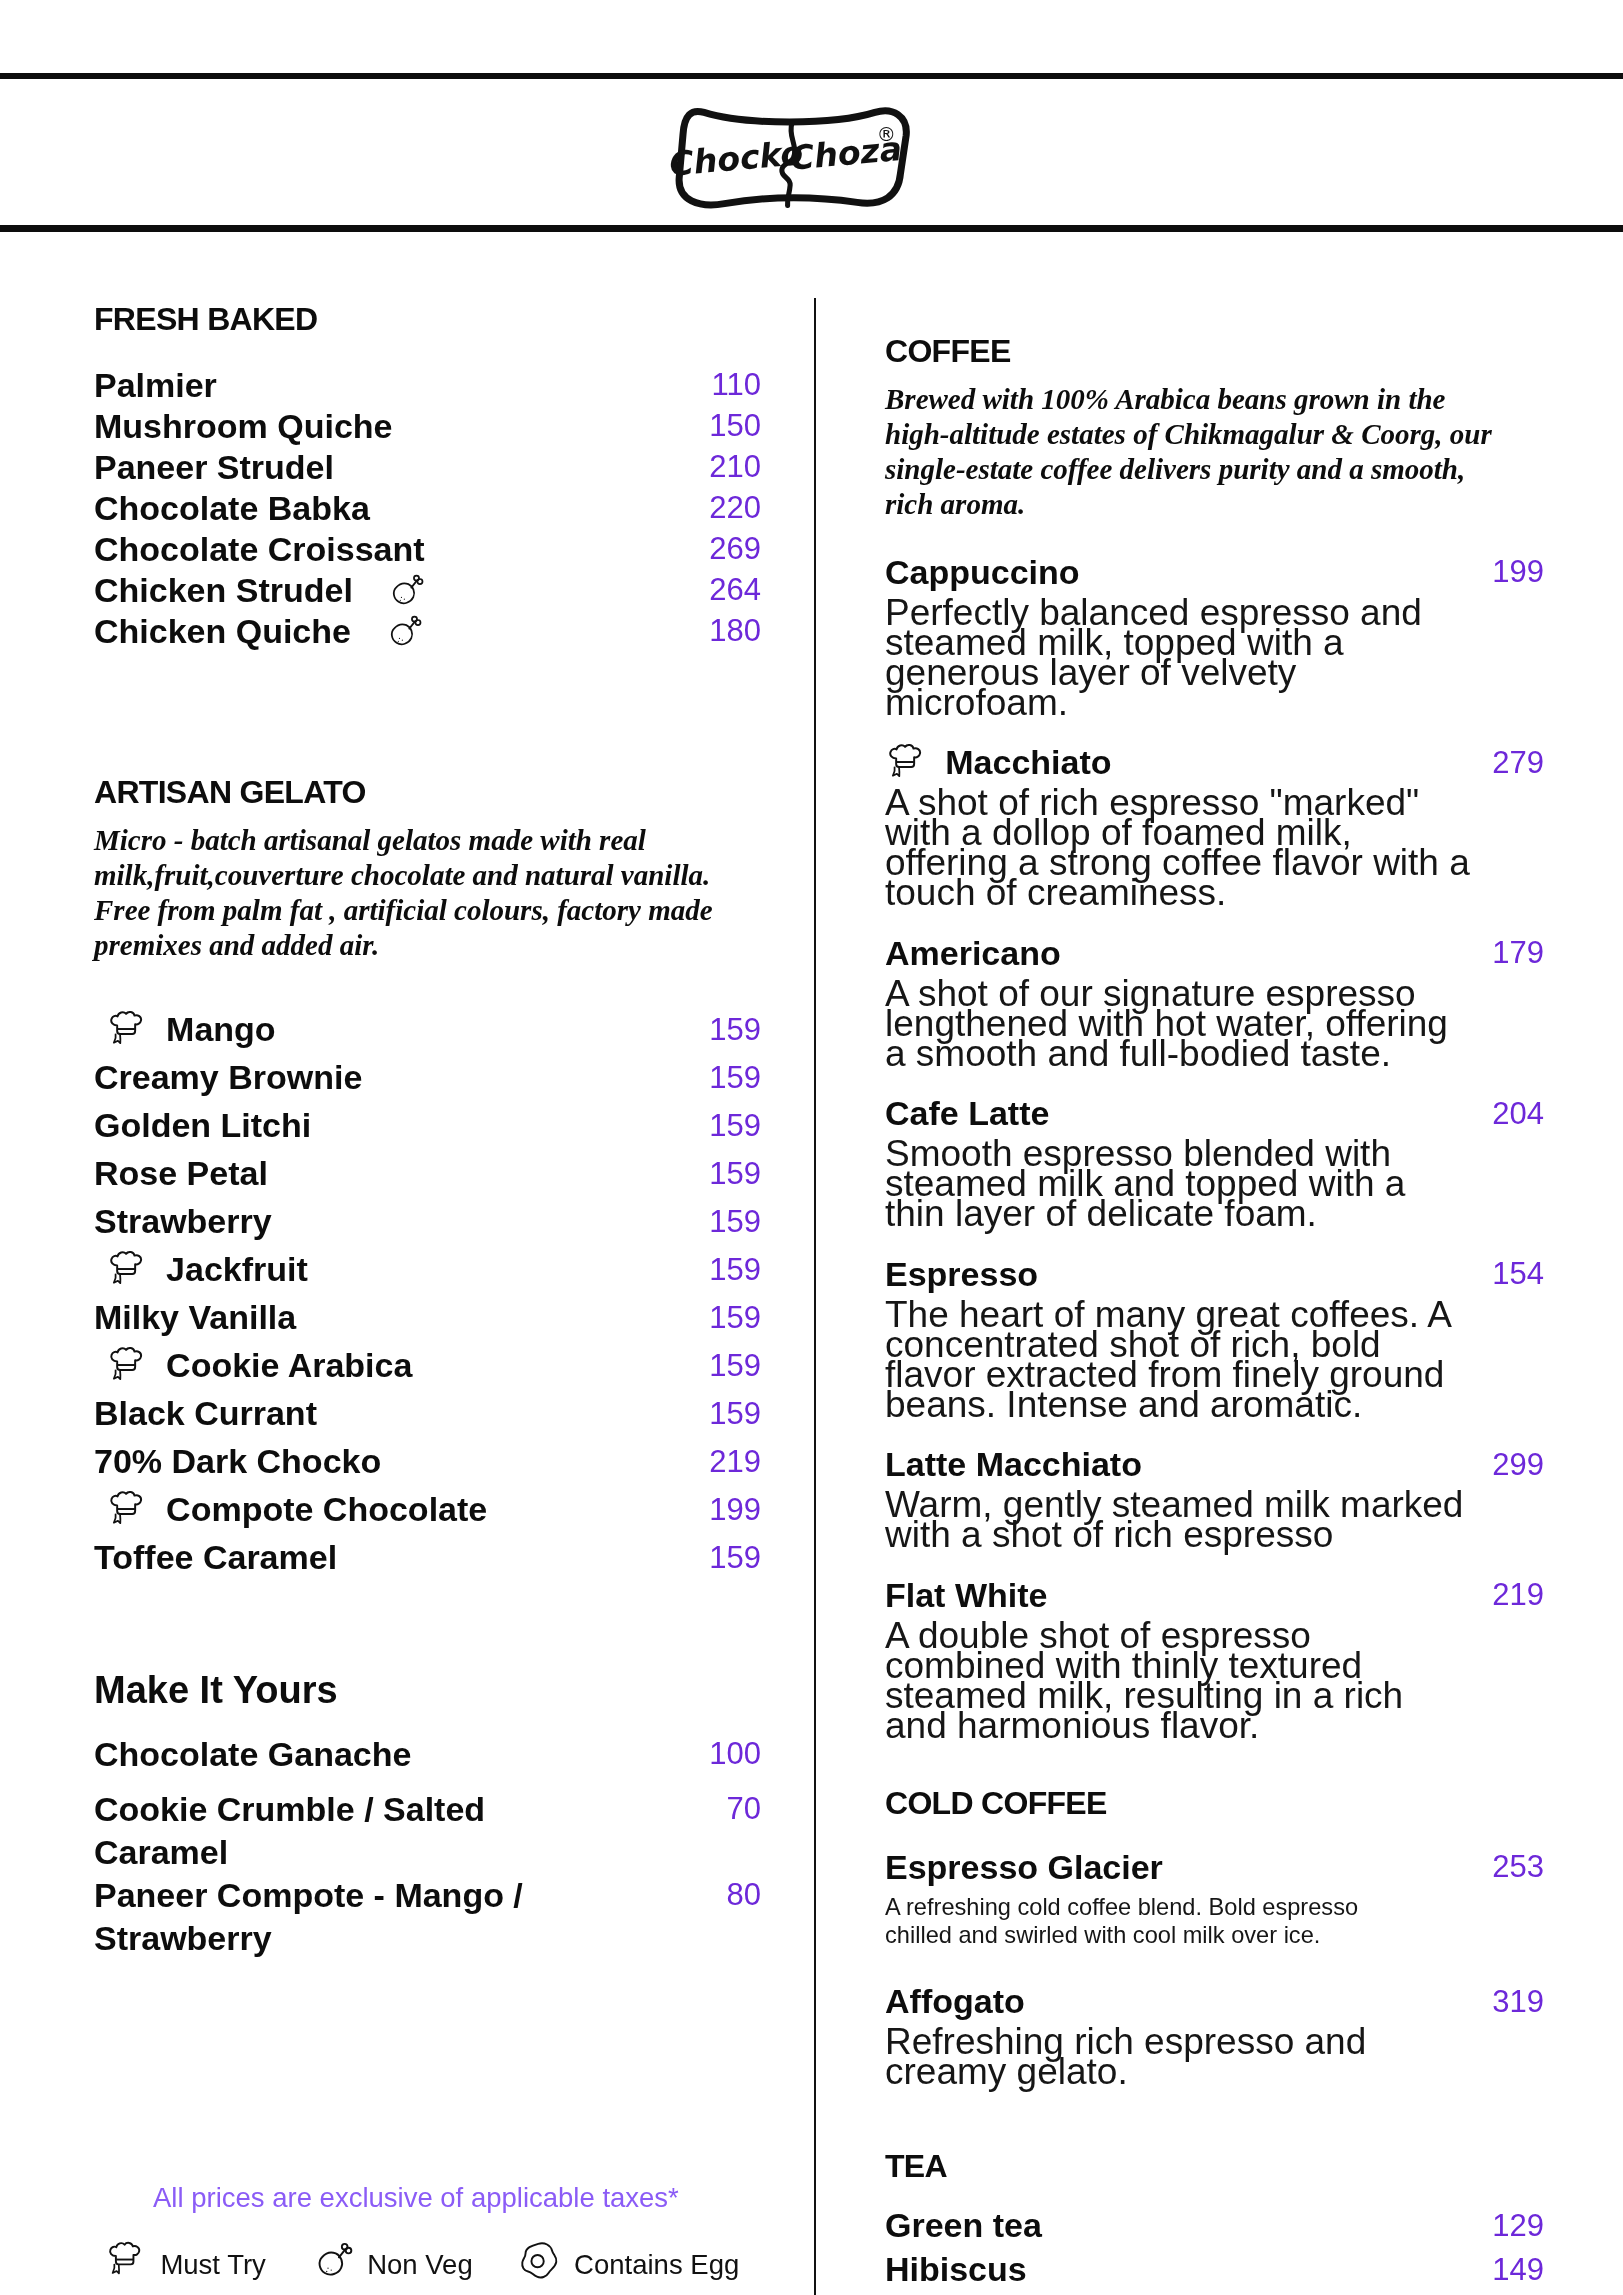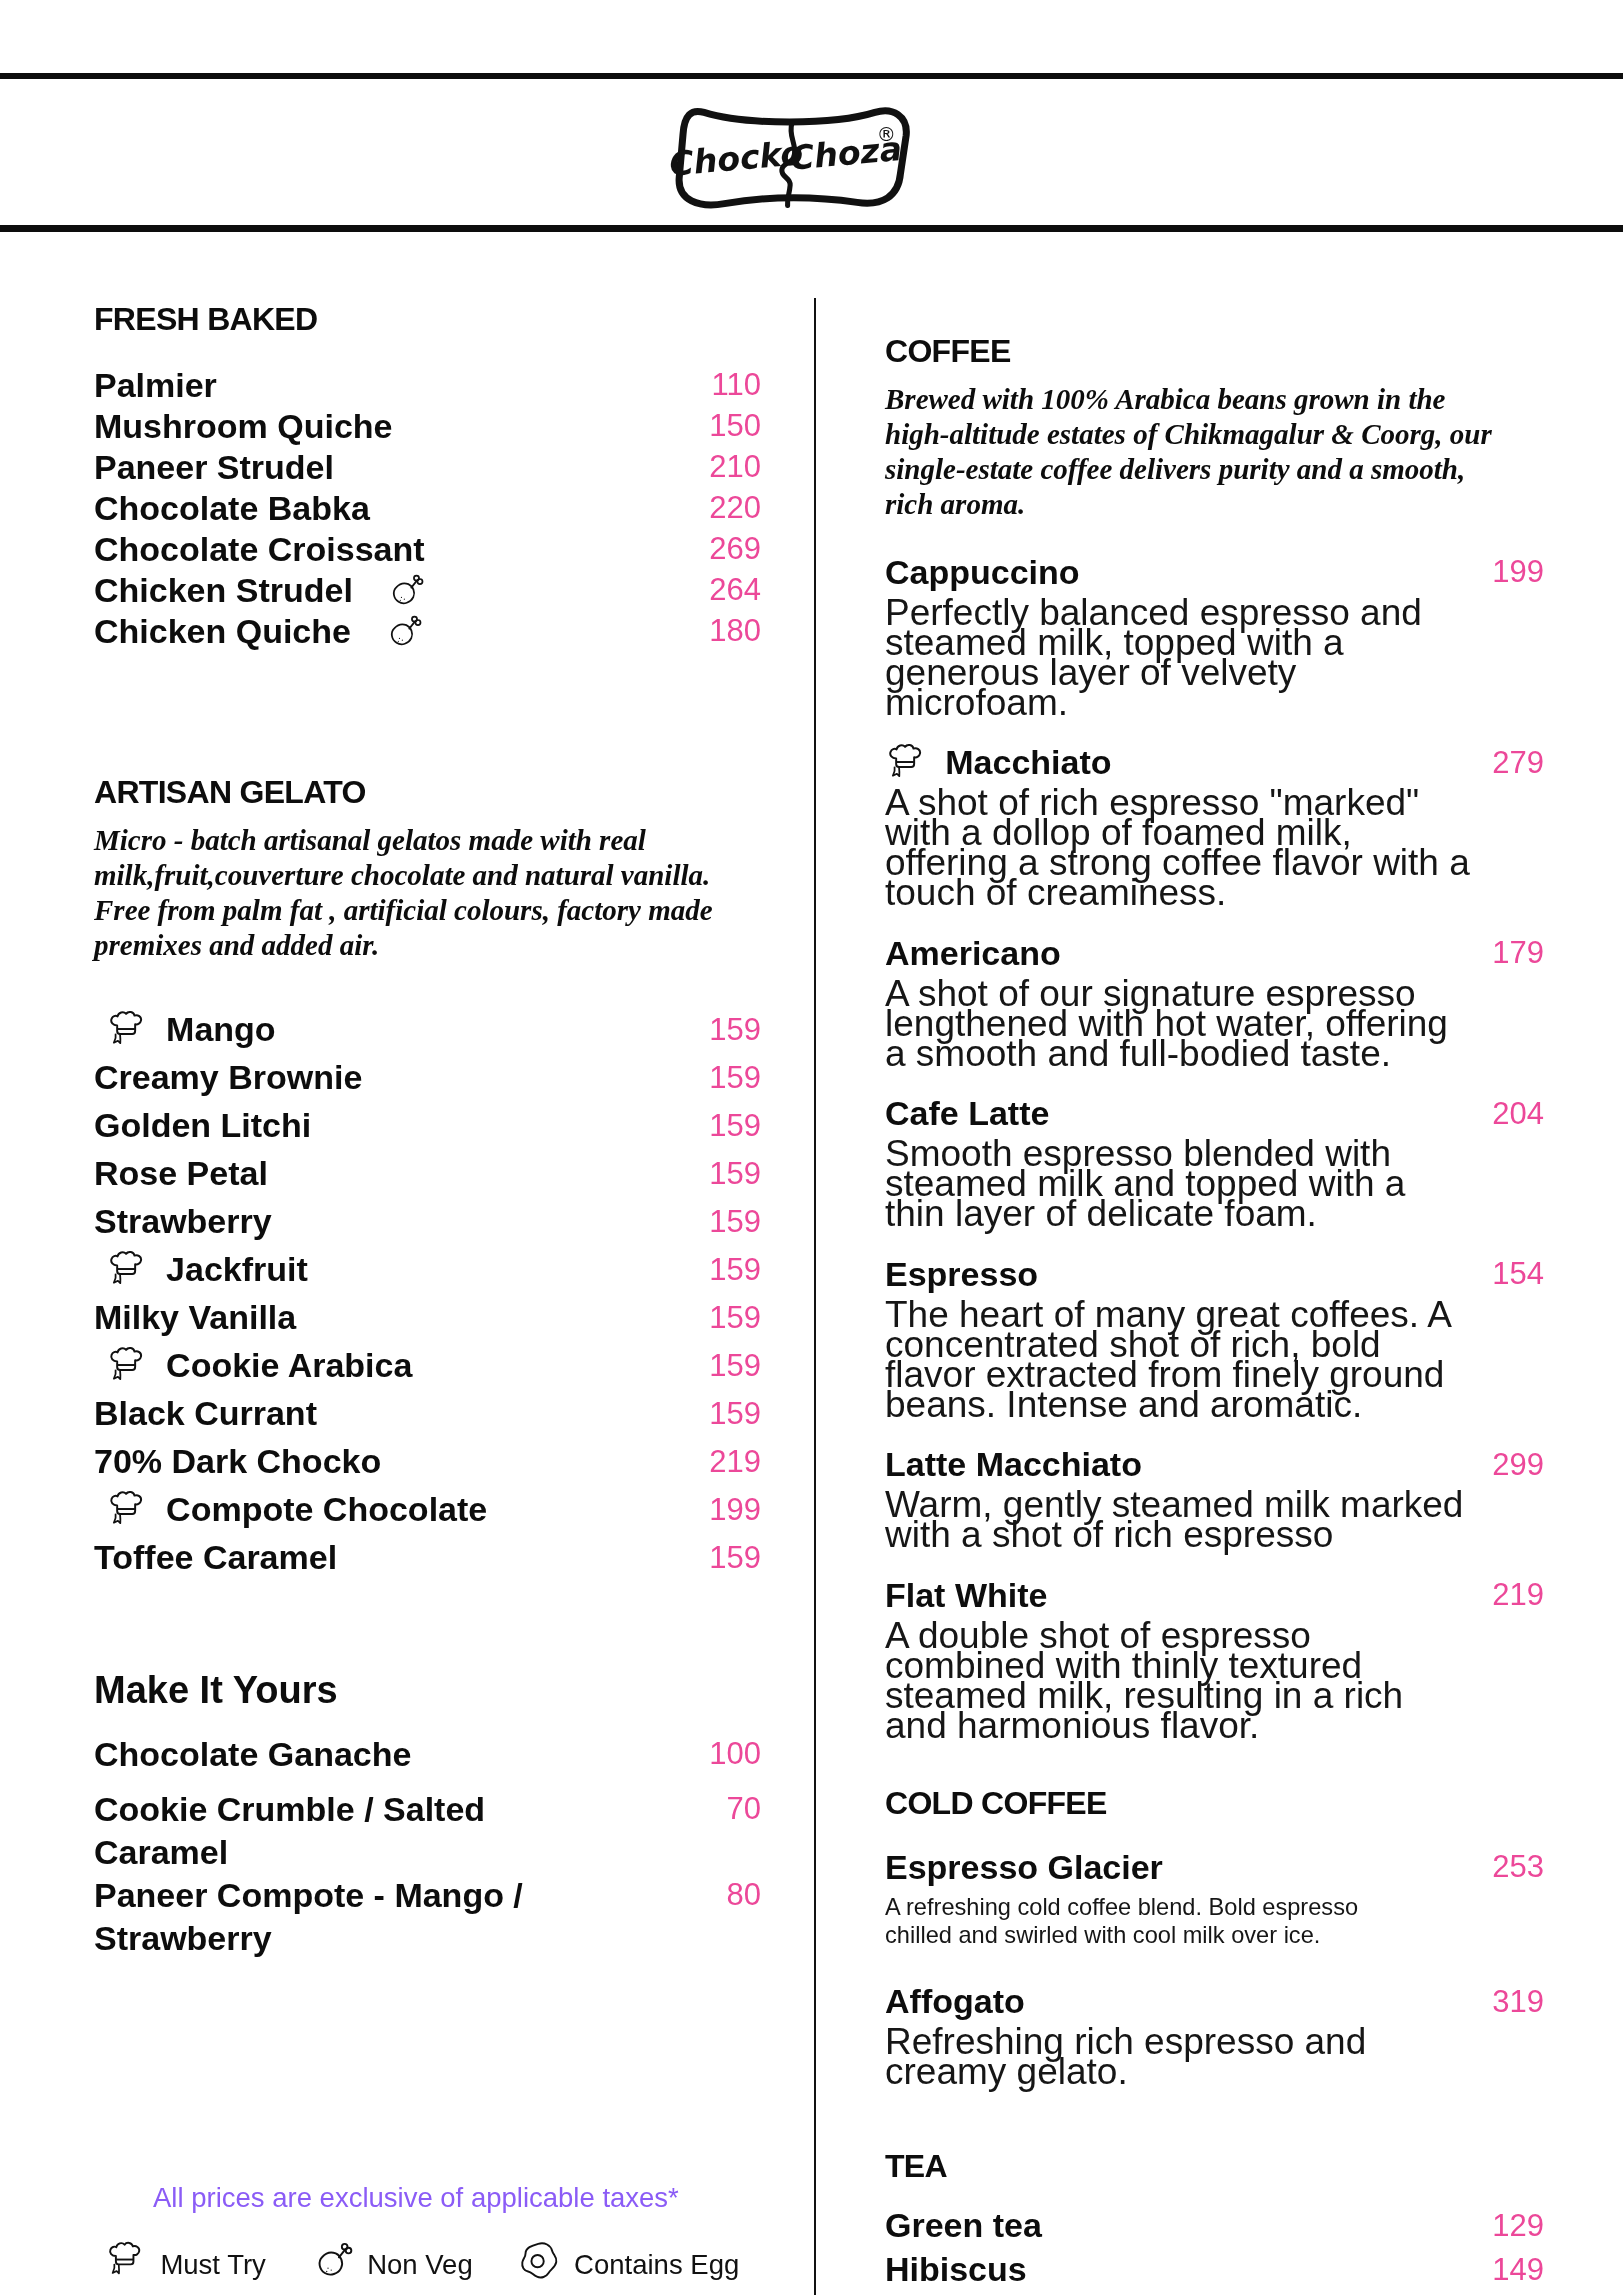--- a/index.html
+++ b/index.html
@@ -35,21 +35,21 @@
     margin:9.2px 0 0 0;
     font-family:"Liberation Serif","DejaVu Serif",serif;
     font-style:italic;font-weight:700;
     font-size:29px;line-height:35px;color:#0d0d0d;
   }
   .col-left .intro{max-width:644px;}
   .col-right .intro{max-width:621px;}
   
   .r{display:flex;align-items:center;}
   .nm{font-size:34px;font-weight:700;color:#0d0d0d;}
-  .pr{margin-left:auto;font-size:31px;font-weight:400;color:#ec4899;padding-left:19.6px;}
+  .pr{margin-left:auto;font-size:31px;font-weight:400;color:#6d28d9;padding-left:19.6px;}
   .fb{margin-top:23.6px;}
   .fb .r{height:41px;text-align:right;}
   .gel{margin-top:43px;}
   .gel .r{height:48px;}
   .gel .hat-row{padding-left:11.8px;}
   .ag-title{margin-top:119px;}
   .miy-title{margin-top:88px;}
   .miy{margin-top:22px;}
   .miy .r{min-height:55px;align-items:flex-start;}
   .miy .nm{white-space:pre-line;max-width:510px;line-height:43px;}

